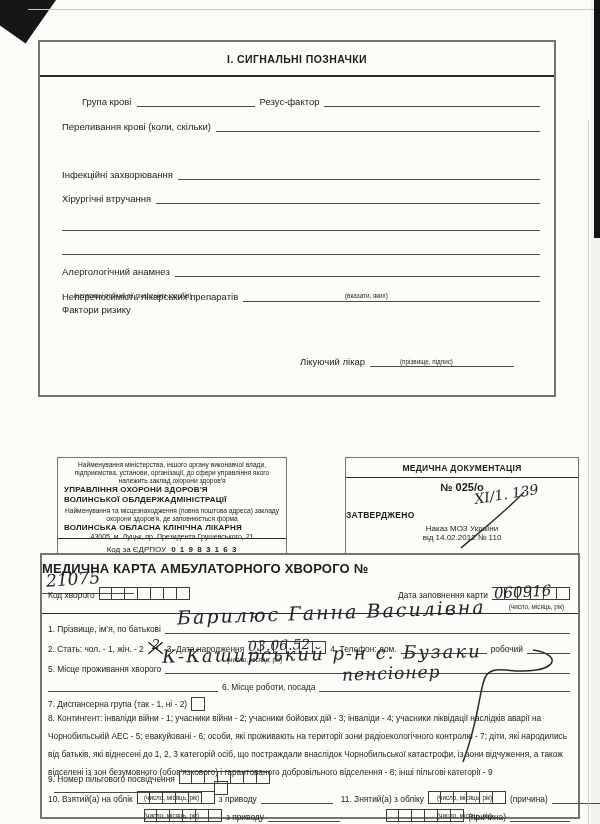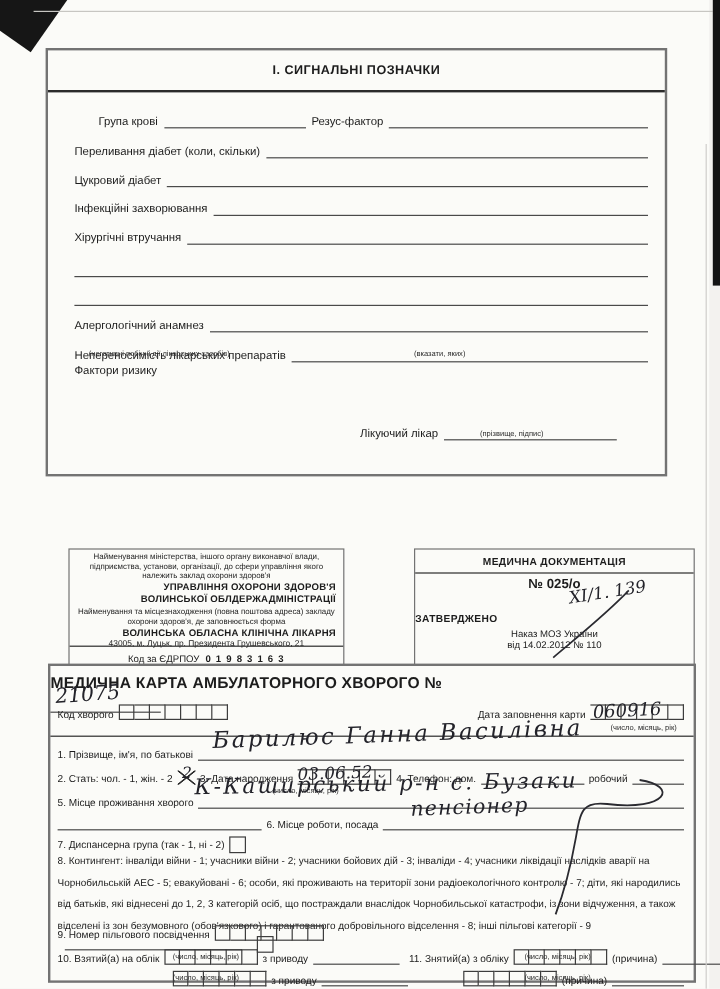--- a/index.html
+++ b/index.html
@@ -14,21 +14,21 @@
 
   .box{position:absolute;border:2px solid #737373;background:transparent;}
   .lbl{font-size:9.5px;white-space:nowrap;}
   .ul{border-bottom:1px solid #4a4a4a;flex:1 1 auto;height:12px;}
   .ulw{border-bottom:1px solid #4a4a4a;display:inline-block;height:11px;}
   .row{position:absolute;left:22px;right:14px;display:flex;align-items:flex-end;gap:5px;}
   .cap{font-size:6.3px;color:#2b2b2b;}
 
   
   .small{font-size:6.6px;line-height:8px;text-align:center;}
-  .boldline{font-size:8px;font-weight:bold;line-height:9.5px;text-align:right;letter-spacing:.2px;}
+  .boldline{font-size:8px;font-weight:bold;line-height:9.5px;text-align:left;letter-spacing:.2px;}
   .frow{position:absolute;left:6px;right:8px;display:flex;align-items:flex-end;gap:4px;}
   .flbl{font-size:8.4px;white-space:nowrap;}
   .cells{display:inline-flex;}
   .cell{width:13px;height:13px;border:1px solid #3d3d3d;border-left:none;box-sizing:border-box;}
   .cells .cell:first-child{border-left:1px solid #3d3d3d;}
   .chk{width:12px;height:12px;border:1px solid #3d3d3d;display:inline-block;}
   .hw{font-family:"DejaVu Serif", serif;font-style:italic;color:#23232a;white-space:nowrap;pointer-events:none;}
   .para{font-size:8.3px;line-height:11.6px;text-align:justify;}
   .scribble{position:relative;width:15px;height:12px;display:inline-block;
     background:linear-gradient(to top right, transparent 45%, #2d2d2d 48%, #2d2d2d 52%, transparent 55%),
@@ -44,25 +44,21 @@
   <div class="box" style="left:38px;top:40px;width:514px;height:353px;">
     <div style="height:33px;border-bottom:2px solid #2b2b2b;display:flex;align-items:center;justify-content:center;font-weight:bold;font-size:10.5px;letter-spacing:.4px;">І. СИГНАЛЬНІ ПОЗНАЧКИ</div>
 
     <div class="row" style="top:52px;margin-left:20px;">
       <span class="lbl">Група крові</span>
       <span class="ul" style="flex:0 0 118px;"></span>
       <span class="lbl">Резус-фактор</span>
       <span class="ul"></span>
     </div>
     <div class="row" style="top:77px;">
-      <span class="lbl">Переливання діабет (коли, скільки)</span>
-      <span class="ul"></span>
-    </div>
-    <div class="row" style="top:101px;">
-      <span class="lbl">Цукровий діабет</span>
+      <span class="lbl">Переливання крові (коли, скільки)</span>
       <span class="ul"></span>
     </div>
     <div class="row" style="top:125px;">
       <span class="lbl">Інфекційні захворювання</span>
       <span class="ul"></span>
     </div>
     <div class="row" style="top:149px;">
       <span class="lbl">Хірургічні втручання</span>
       <span class="ul"></span>
     </div>

